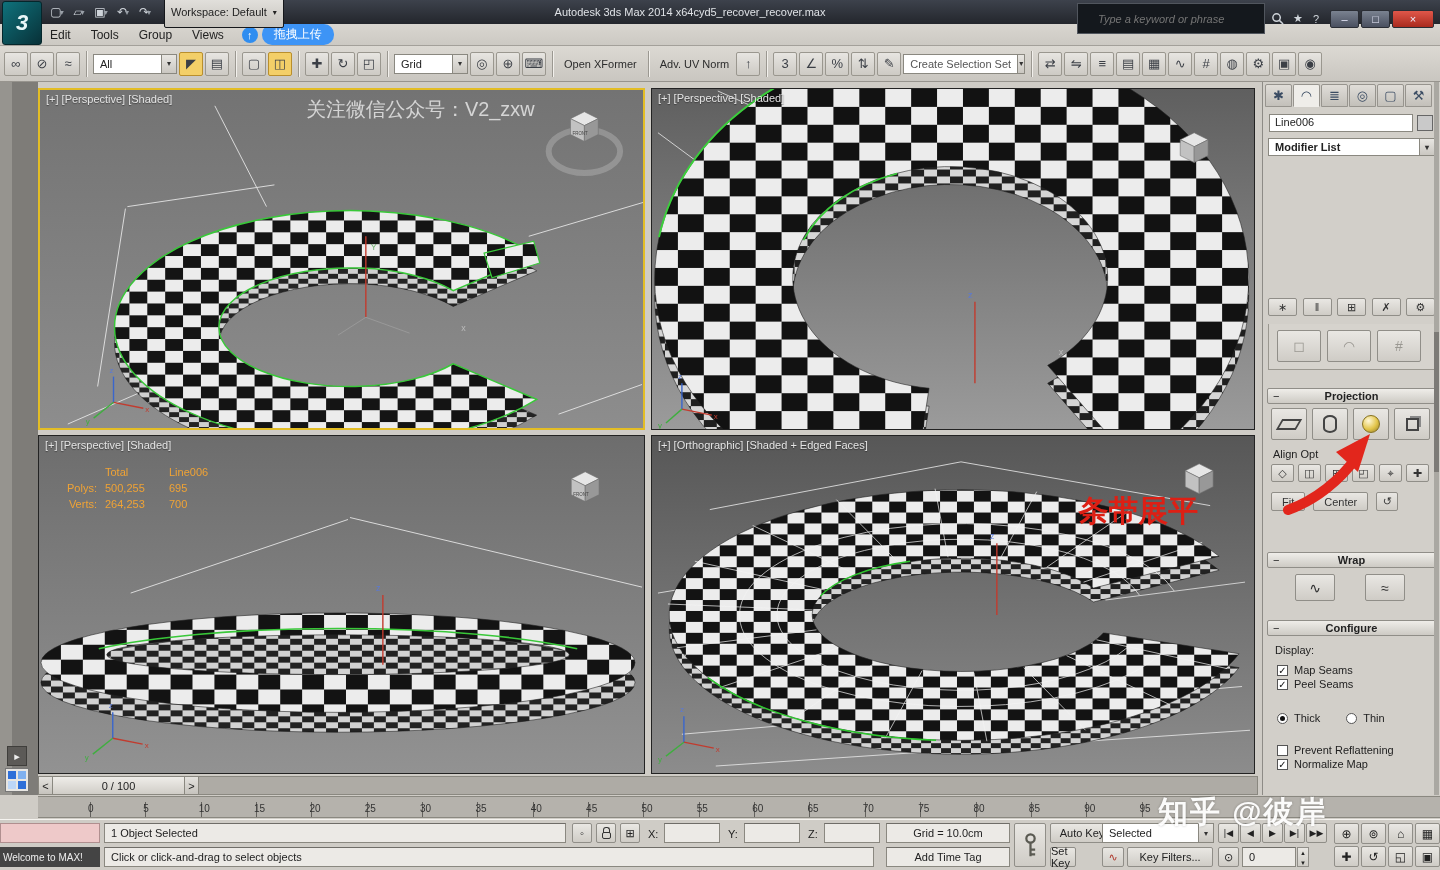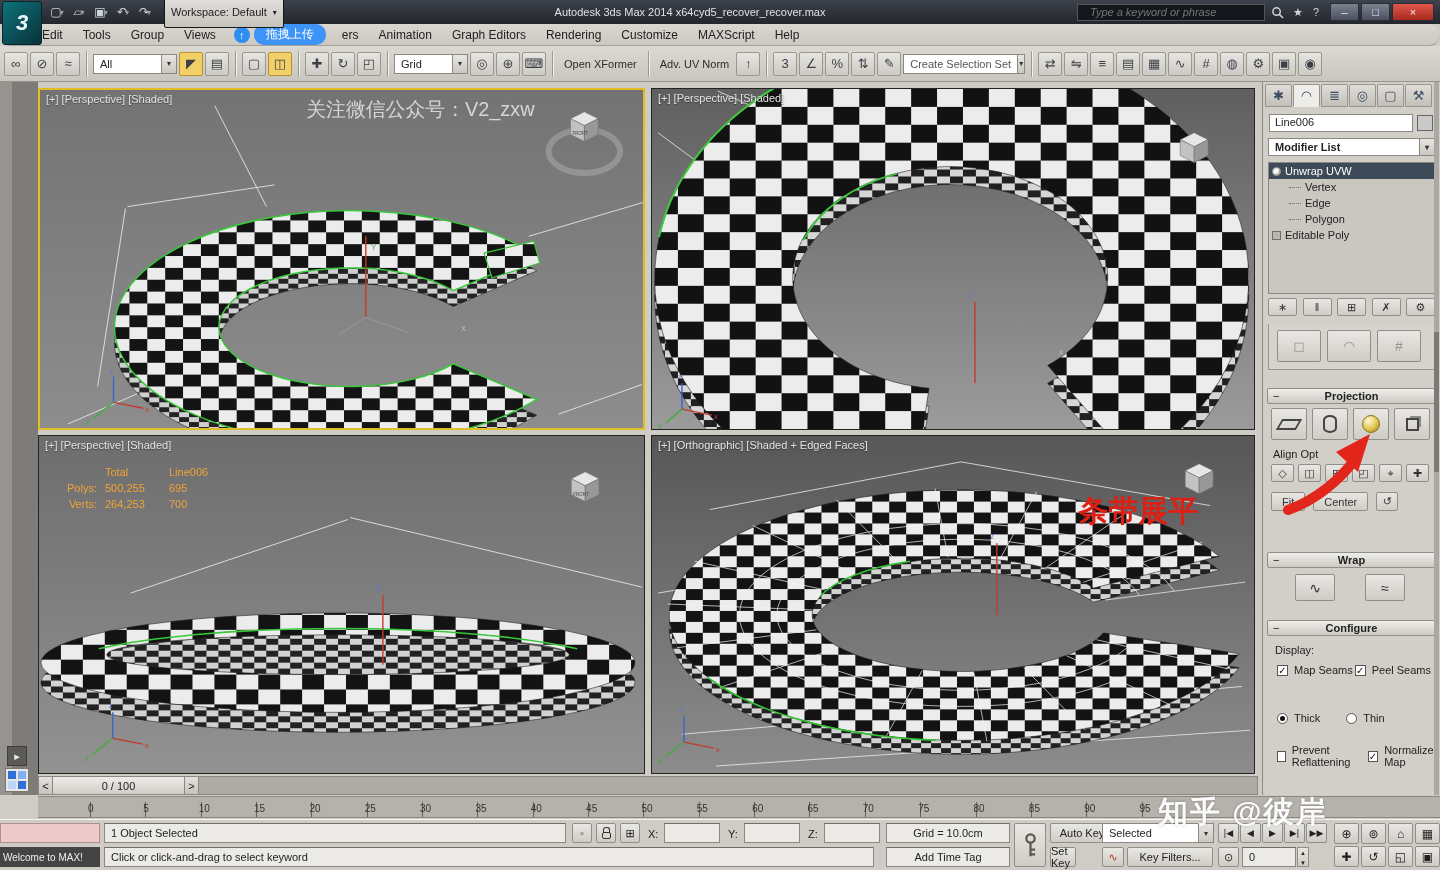--- a/index.html
+++ b/index.html
@@ -11,29 +11,29 @@
   .titlebar { position:absolute; left:0; top:0; width:1440px; height:24px;
     background:linear-gradient(#3d424c,#23262c); display:flex; align-items:center; color:#dfe2e6; z-index:20;}
   .appbtn { position:absolute; left:2px; top:1px; width:40px; height:44px; z-index:30;
     background:linear-gradient(135deg,#0f727c,#083138); border:1px solid #05262b; border-radius:3px;
     color:#e8f6f8; font-size:22px; font-weight:bold; display:flex; align-items:center; justify-content:center; font-style:italic;}
   .qbtn { width:20px; height:18px; display:flex; align-items:center; justify-content:center; color:#cfd4da; font-size:12px; margin:0 1px; border-radius:2px;}
   .caret { color:#9aa0a8; font-size:8px; margin-left:-2px;}
   .wsbox { height:32px; background:linear-gradient(#e4e2de,#c6c3bd); color:#222; border:1px solid #15171b;
     display:flex; align-items:center; padding:0 6px; gap:6px; margin-left:8px; border-radius:2px;}
   .titlecenter { position:absolute; left:360px; right:420px; top:0; height:24px; display:flex; align-items:center; justify-content:center; pointer-events:none;}
-  .searchbox { height:17px; width:188px; background:#14181d; border:1px solid #51565e; color:#cfd4da;
-    font-size:11px; font-style:italic; padding:0 12px; }
+  .searchbox { height:31px; width:188px; background:#14181d; border:1px solid #51565e; color:#cfd4da;
+    font-size:11px; font-style:italic; padding:0 20px; }
   .icbtn { width:18px; height:18px; display:flex; align-items:center; justify-content:center; color:#cfd4da; font-size:11px;}
   .winbtn { width:29px; height:18px; display:flex; align-items:center; justify-content:center;
     background:linear-gradient(#7a8290,#4a5060); border:1px solid #2a2d34; color:#eef; font-size:11px; margin-left:2px; border-radius:2px;}
   .winbtn[data-state="close"] { background:linear-gradient(#e0574a,#a92a1e); width:42px;}
 
   .menubar { position:absolute; left:0; top:24px; width:1440px; height:22px;
-    background:linear-gradient(#d9d6d0,#ccc9c3); border-bottom:1px solid #a3a09a; display:flex; align-items:center; padding-left:32px; font-size:12px; z-index:10;border-radius:11px;}
+    background:linear-gradient(#d9d6d0,#ccc9c3); border-bottom:1px solid #a3a09a; display:flex; align-items:center; padding-left:40px; font-size:12px; z-index:10;}
   .menulist { display:flex; height:100%; align-items:center;}
   .menu-item { padding:0 10px; height:100%; display:flex; align-items:center; }
   .upicon { width:16px; height:16px; border-radius:50%; background:#2f8df0; color:#fff; font-size:11px; font-weight:bold;
     display:flex; align-items:center; justify-content:center; margin:0 4px 0 8px;}
   .upbadge { background:#3d94f6; color:#fff; border-radius:10px; padding:2px 12px; font-size:12px; margin-right:6px; white-space:nowrap;}
 
   .toolbar { position:absolute; left:0; top:46px; width:1440px; height:36px;
     background:linear-gradient(#dcd9d3,#c9c6c0); border-bottom:1px solid #97948e; display:flex; align-items:center; padding:0 4px; gap:2px;}
   .tbgroup { display:flex; gap:2px; align-items:center;}
   .tbtn { width:24px; height:24px; display:flex; align-items:center; justify-content:center; font-size:13px; color:#3b3f46;
@@ -99,21 +99,21 @@
     background:radial-gradient(circle at 35% 30%, #fff8d8, #e3c54a 55%, #8d7926);}
   .shape-box { width:13px; height:13px; border:2px solid #444; box-shadow:3px -3px 0 -1px #8a8a8a;}
   .alignlabel { position:absolute; left:10px; top:366px;}
   .alignrow { position:absolute; left:8px; top:382px; display:flex; gap:4px;}
   .alignrow .btn { width:23px; height:18px; font-size:11px;}
   .fitrow { position:absolute; left:8px; top:410px; display:flex; gap:8px; align-items:center;}
   .fitrow .btn { height:19px; padding:0 10px;}
   .wraprow { position:absolute; left:32px; top:492px; display:flex; gap:30px;}
   .wraprow .btn { width:40px; height:27px; font-size:14px;}
   .displabel { position:absolute; left:12px; top:562px;}
-  .checkcol { position:absolute; left:14px; width:160px; display:flex; gap:2px;}
+  .checkcol { position:absolute; left:14px; width:160px; display:flex; flex-direction:column; gap:2px;justify-content:space-between;}
   .row-check { display:flex; align-items:center; gap:6px;}
   .cb { width:11px; height:11px; background:#fff; border:1px solid #555; display:flex; align-items:center; justify-content:center; font-size:10px; color:#111;}
   .cb[data-state="checked"]::after { content:"✓";}
   .radiorow { position:absolute; left:14px; top:630px; display:flex; gap:26px;}
   .rb { width:11px; height:11px; border-radius:50%; background:#fff; border:1px solid #555; display:flex; align-items:center; justify-content:center;}
   .rb[data-state="on"]::after { content:""; width:5px; height:5px; border-radius:50%; background:#111;}
   .cp-scroll { position:absolute; right:1px; top:0; width:5px; height:713px; background:#aaa8a2;}
   .cp-scroll i { position:absolute; left:0; top:250px; width:5px; height:140px; background:#7c7a76;}
 
   
@@ -221,44 +221,20 @@
       </div>
       <div class="menu-item">
         <span>Group</span>
       </div>
       <div class="menu-item">
         <span>Views</span>
       </div>
     </div>
   <span class="upicon">↑</span>
   <span class="upbadge">拖拽上传</span>
-  <div class="menulist">
-
-  <div class="menu-item">
-        <span>ers</span>
-      </div>
-      <div class="menu-item">
-        <span>Animation</span>
-      </div>
-      <div class="menu-item">
-        <span>Graph Editors</span>
-      </div>
-      <div class="menu-item">
-        <span>Rendering</span>
-      </div>
-      <div class="menu-item">
-        <span>Customize</span>
-      </div>
-      <div class="menu-item">
-        <span>MAXScript</span>
-      </div>
-      <div class="menu-item">
-        <span>Help</span>
-      </div>
-    </div>
 </div>
 
 <div class="toolbar">
   <div class="tbgroup">
 
   <div class="tbtn">
         <span>∞</span>
       </div>
       <div class="tbtn">
         <span>⊘</span>
@@ -656,42 +632,20 @@
       <div class="cp-tab">
         <span>⚒</span>
       </div>
     </div>
   <div class="namefield">Line006</div>
   <div class="colorswatch"></div>
   <div class="modlist dd">
     <span class="txt" style="flex:1">Modifier List</span>
       <span class="arrowbox"></span>
   </div>
-  <div class="stackbox">
-    <div class="stack-row selected">
-      <span class="bulb"></span>
-      <span>Unwrap UVW</span>
-    </div>
-    <div>
-
-    <div class="stack-row sub">
-          <span>Vertex</span>
-        </div>
-        <div class="stack-row sub">
-          <span>Edge</span>
-        </div>
-        <div class="stack-row sub">
-          <span>Polygon</span>
-        </div>
-      </div>
-    <div class="stack-row">
-      <span class="polyicon"></span>
-      <span>Editable Poly</span>
-    </div>
-  </div>
   <div class="stacktools">
 
   <div class="btn">
         <span>∗</span>
       </div>
       <div class="btn">
         <span>‖</span>
       </div>
       <div class="btn">
         <span>⊞</span>
@@ -869,21 +823,21 @@
   <span class="abs" style="left:648px; top:8px;">X:</span>
   <div class="sb sunken" style="left:664px; top:3px; width:56px;"></div>
   <span class="abs" style="left:728px; top:8px;">Y:</span>
   <div class="sb sunken" style="left:744px; top:3px; width:56px;"></div>
   <span class="abs" style="left:808px; top:8px;">Z:</span>
   <div class="sb sunken" style="left:824px; top:3px; width:56px;"></div>
   <div class="sb sunken" style="left:886px; top:3px; width:124px; justify-content:center;">
       <span>Grid = 10.0cm</span>
     </div>
   <div class="sb sunken" style="left:104px; top:27px; width:770px;">
-      <span>Click or click-and-drag to select keyword</span>
+      <span>Click or click-and-drag to select objects</span>
     </div>
   <div class="sb sunken" style="left:886px; top:27px; width:124px; justify-content:center;">
       <span>Add Time Tag</span>
     </div>
   <div class="abs sbtn" style="left:1014px; top:3px; width:32px; height:44px;">
     <svg viewBox="0 0 16 28" width="15" height="26">
         <circle cx="8" cy="7" r="4.5" fill="none" stroke="#5a5a52" stroke-width="2.4"></circle>
         <path d="M8 11 V26 M8 19 h5 M8 24 h5" stroke="#5a5a52" stroke-width="2.4" fill="none"></path>
       </svg>
   </div>

